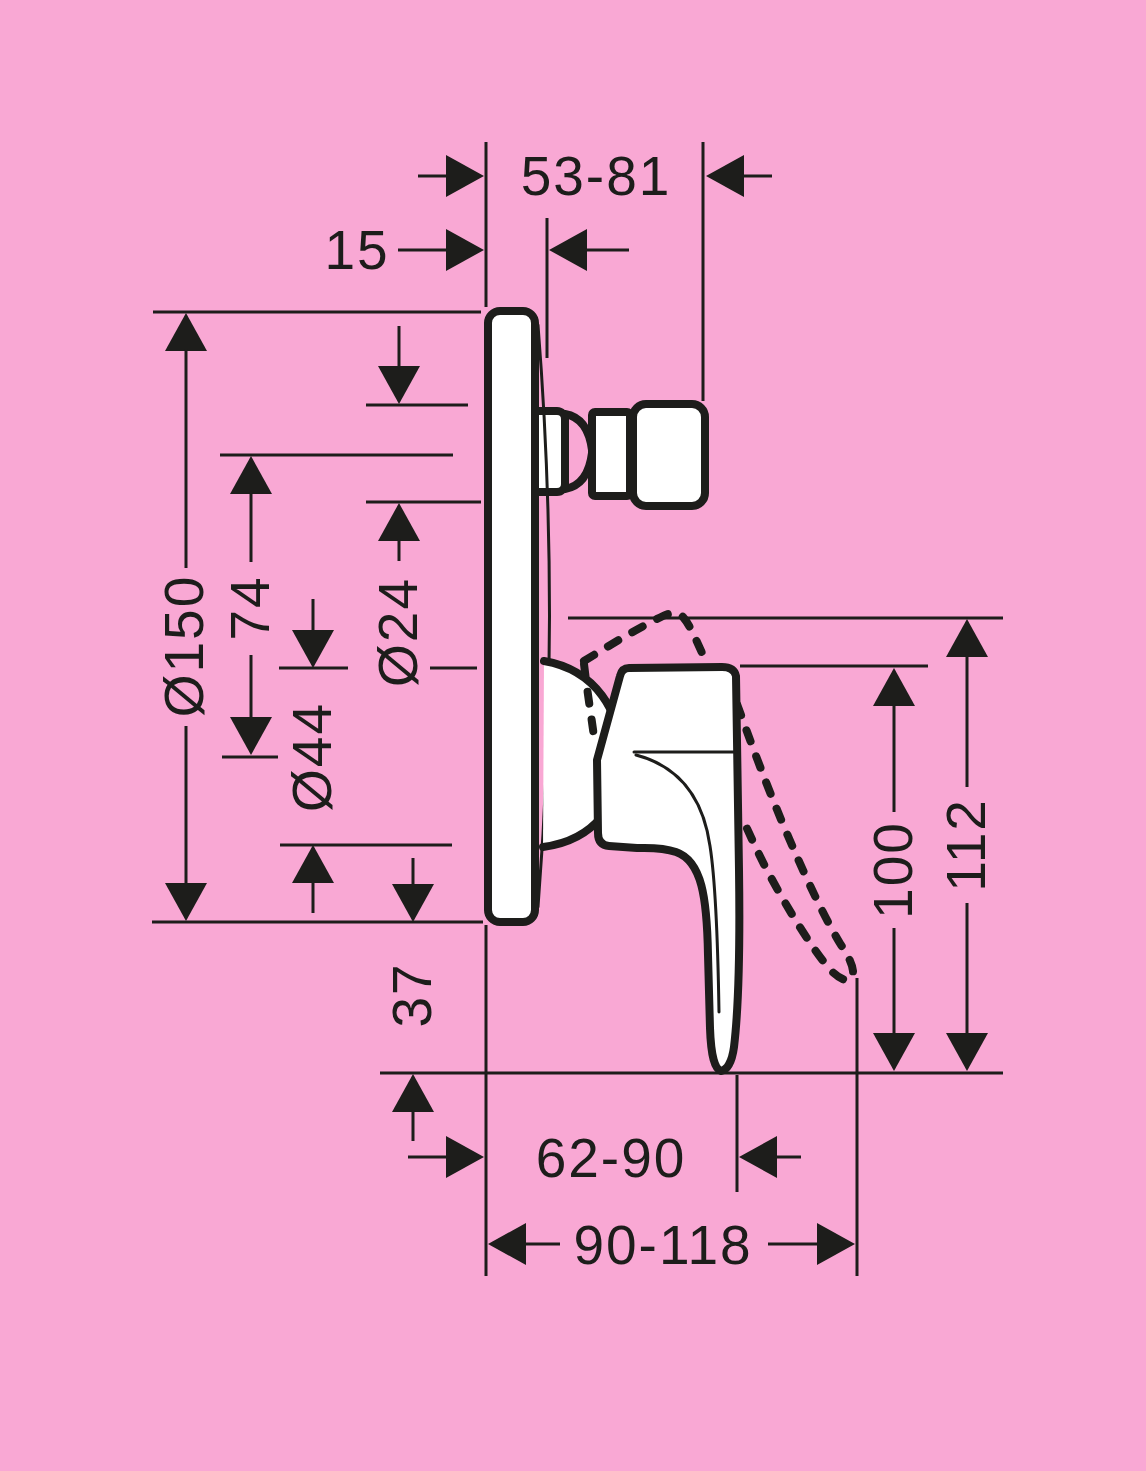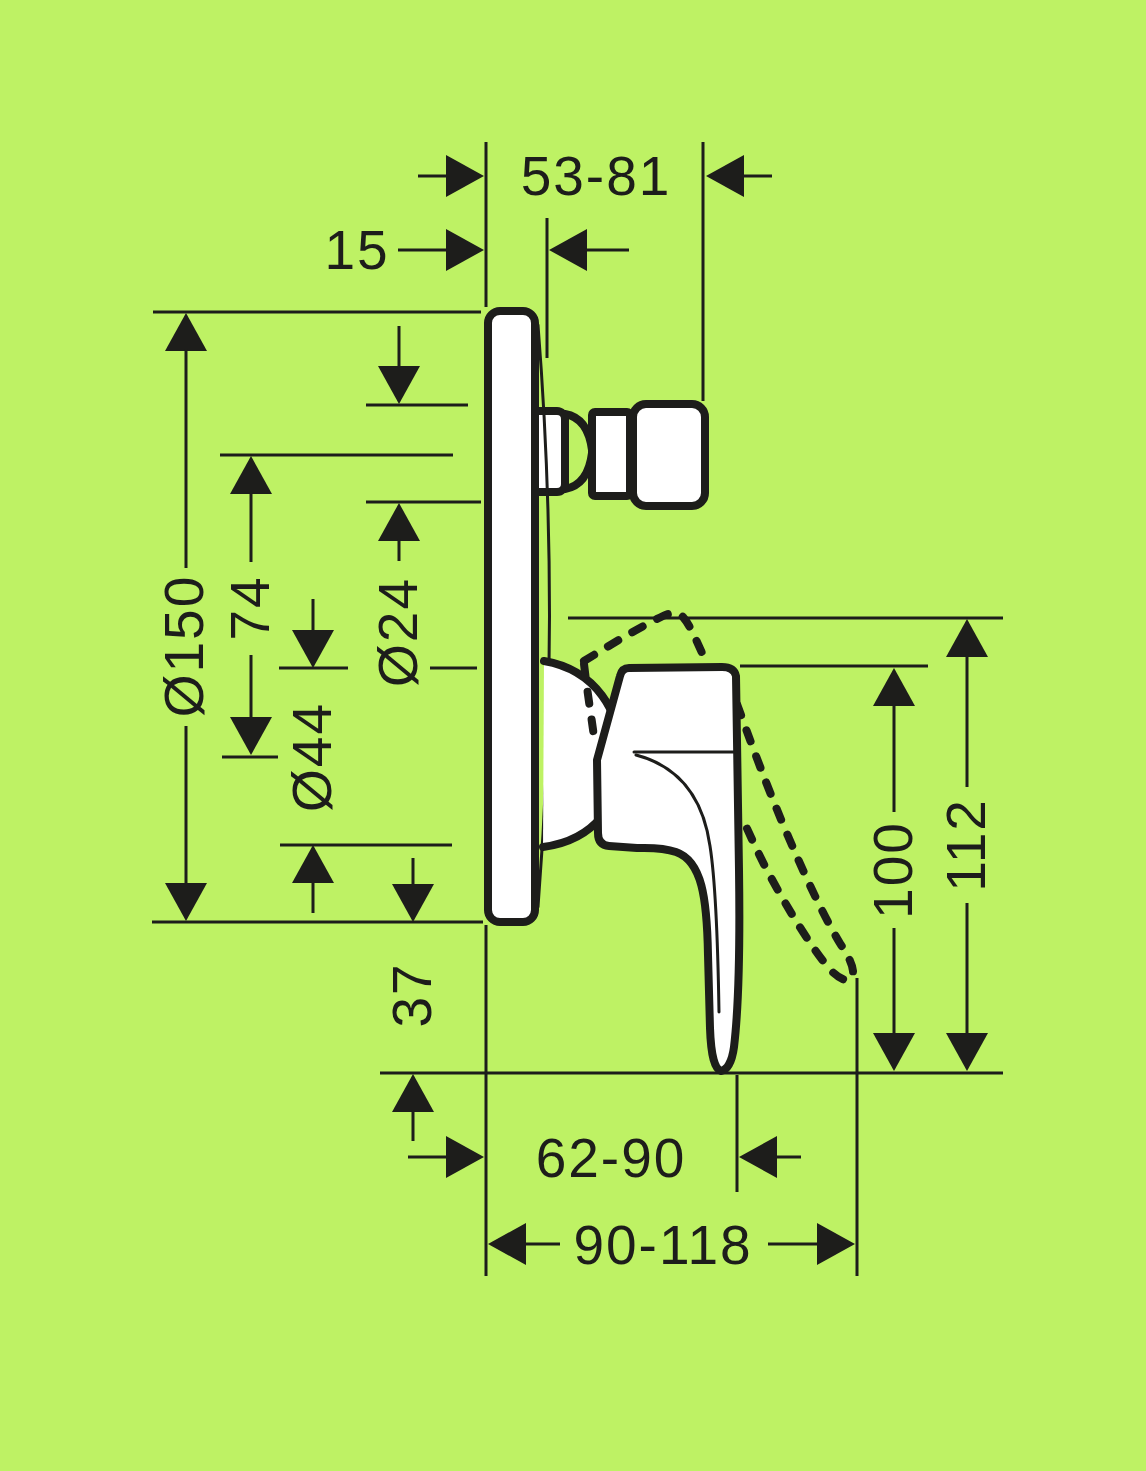--- a/index.html
+++ b/index.html
@@ -4,21 +4,21 @@
 <style>
   html, body {
     margin: 0;
     padding: 0;
     background: #ffffff;
   }
   .page {
     position: relative;
     width: 1146px;
     height: 1471px;
-    background: #bef264;
+    background: #f9a8d4;
     font-family: "Liberation Sans", sans-serif;
   }
   svg { display: block; }
 
   .ext   { stroke: #1d1d1b; stroke-width: 3;   fill: none; stroke-linecap: butt; }
   .dim   { stroke: #1d1d1b; stroke-width: 3;   fill: none; stroke-linecap: butt; }
   .ah    { fill: #1d1d1b; stroke: none; }
   .obj   { stroke: #1d1d1b; stroke-width: 8; fill: #ffffff; stroke-linejoin: round; stroke-linecap: round; }
   .objo  { stroke: #1d1d1b; stroke-width: 8; fill: none;    stroke-linejoin: round; stroke-linecap: round; }
   .thin  { stroke: #1d1d1b; stroke-width: 3; fill: none; stroke-linecap: round; }

